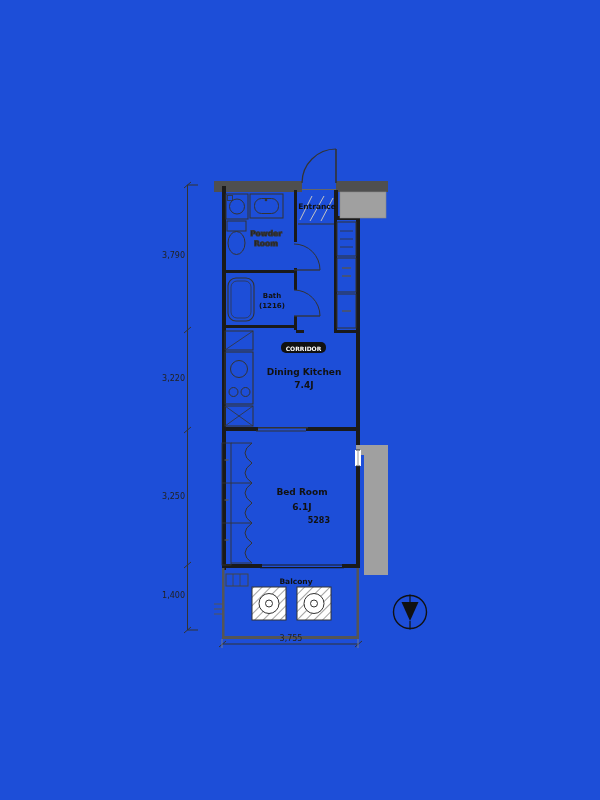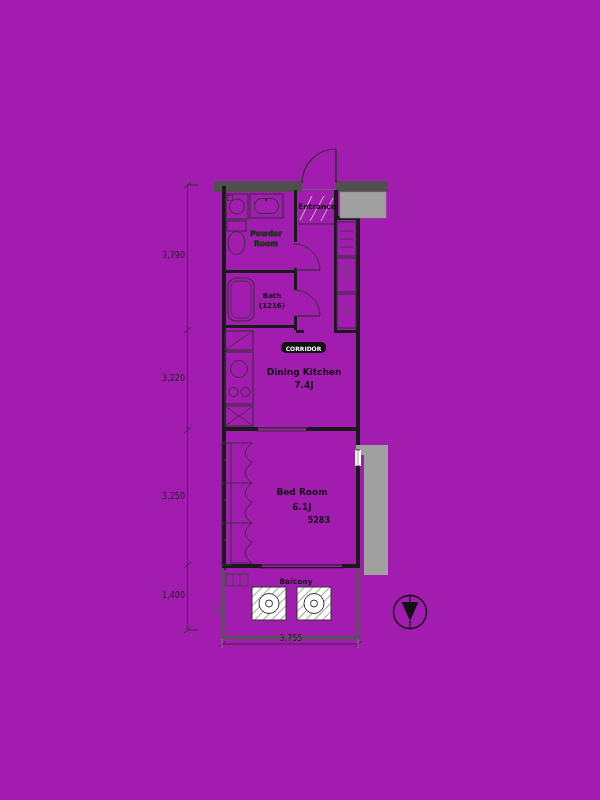--- a/index.html
+++ b/index.html
@@ -1,16 +1,16 @@
 <!DOCTYPE html>
 <html><head>
 <meta charset="utf-8">
 <style>
   html,body{margin:0;padding:0;background:#fff;}
-  .stage{position:relative;width:600px;height:800px;background:#a21caf;overflow:hidden;}
+  .stage{position:relative;width:600px;height:800px;background:#1d4ed8;overflow:hidden;}
   svg{display:block;}
   .lbl{font-family:"DejaVu Sans",sans-serif;font-weight:700;fill:#111;}
   .dim{font-family:"DejaVu Sans",sans-serif;font-weight:400;fill:#222;}
   .badge-txt{font-family:"DejaVu Sans",sans-serif;font-weight:700;fill:#fff;}
 </style>
 </head>
 <body>
 
 <div class="stage">
 <svg width="600" height="800" viewBox="0 0 600 800">

